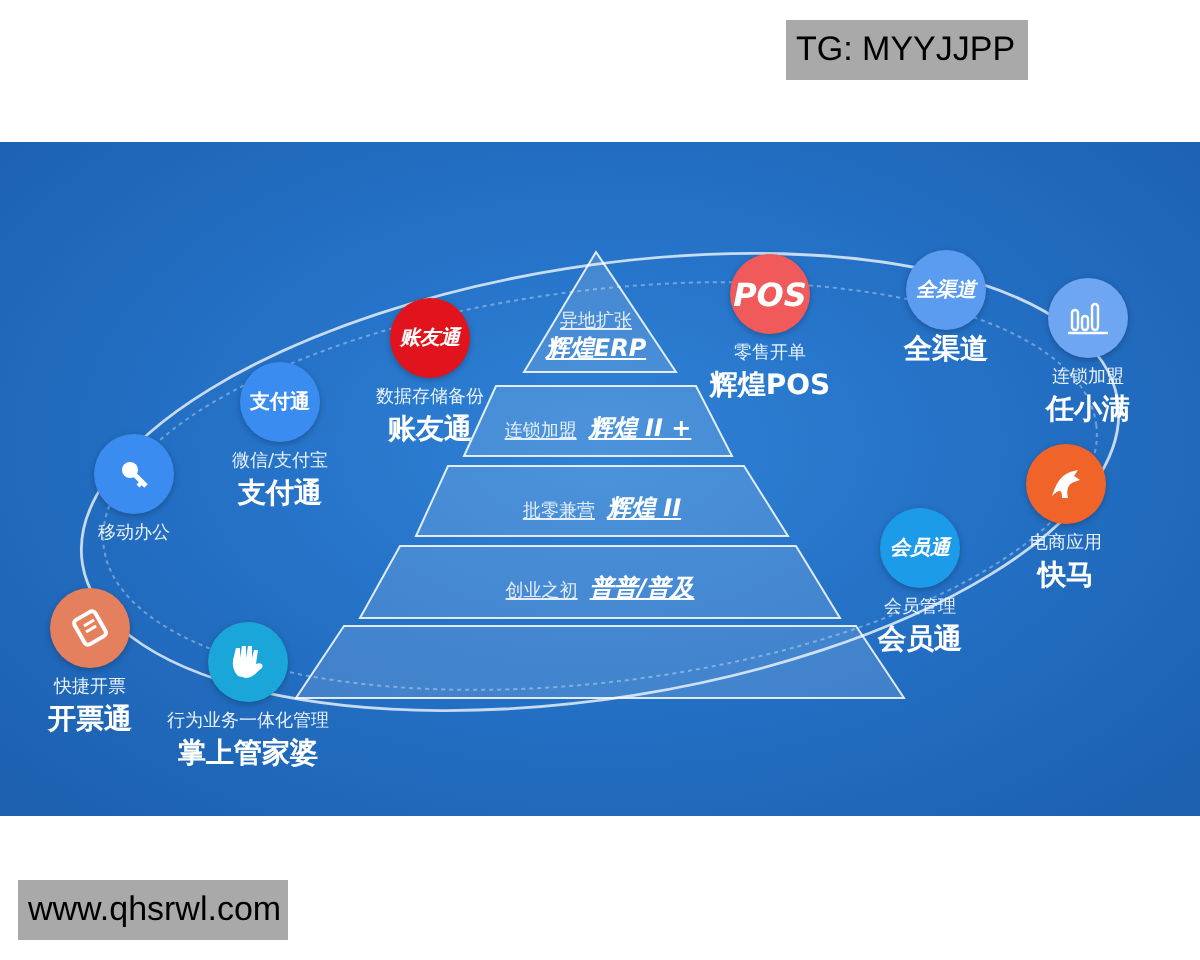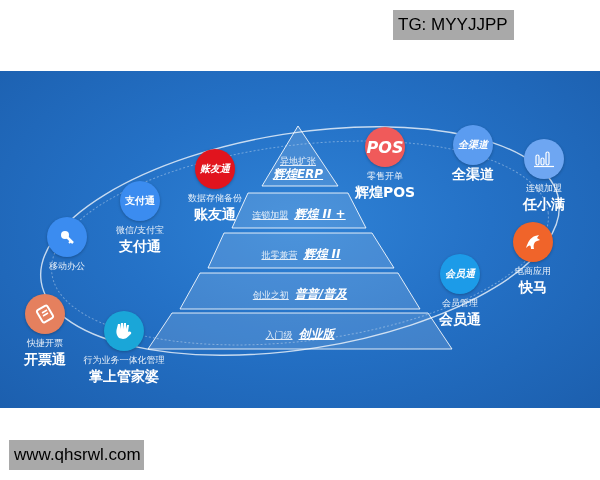--- a/index.html
+++ b/index.html
@@ -43,23 +43,20 @@
     <div class="main" style="margin-left:0">辉煌ERP</div>
   </div>
   <div class="tier" style="left:232px;top:132px;width:134px;">
     <span class="sub">连锁加盟</span><span class="main">辉煌 II +</span>
   </div>
   <div class="tier" style="left:208px;top:172px;width:186px;">
     <span class="sub">批零兼营</span><span class="main">辉煌 II</span>
   </div>
   <div class="tier" style="left:180px;top:212px;width:240px;">
     <span class="sub">创业之初</span><span class="main">普普/普及</span>
-  </div>
-  <div class="tier" style="left:148px;top:252px;width:304px;">
-    <span class="sub">入门级</span><span class="main">创业版</span>
   </div>
 
   <div class="node" style="left:45px;top:223px;">
     <div class="circle" style="background:#e5805e;">
       <svg width="20" height="20" viewBox="0 0 20 20">
           <rect x="4" y="3" width="12" height="14" rx="2" fill="none" stroke="#fff" stroke-width="2" transform="rotate(-30 10 10)"></rect>
           <line x1="7" y1="9" x2="12" y2="6" stroke="#fff" stroke-width="1.5"></line>
           <line x1="8" y1="12" x2="13" y2="9" stroke="#fff" stroke-width="1.5"></line>
         </svg>
     </div>

